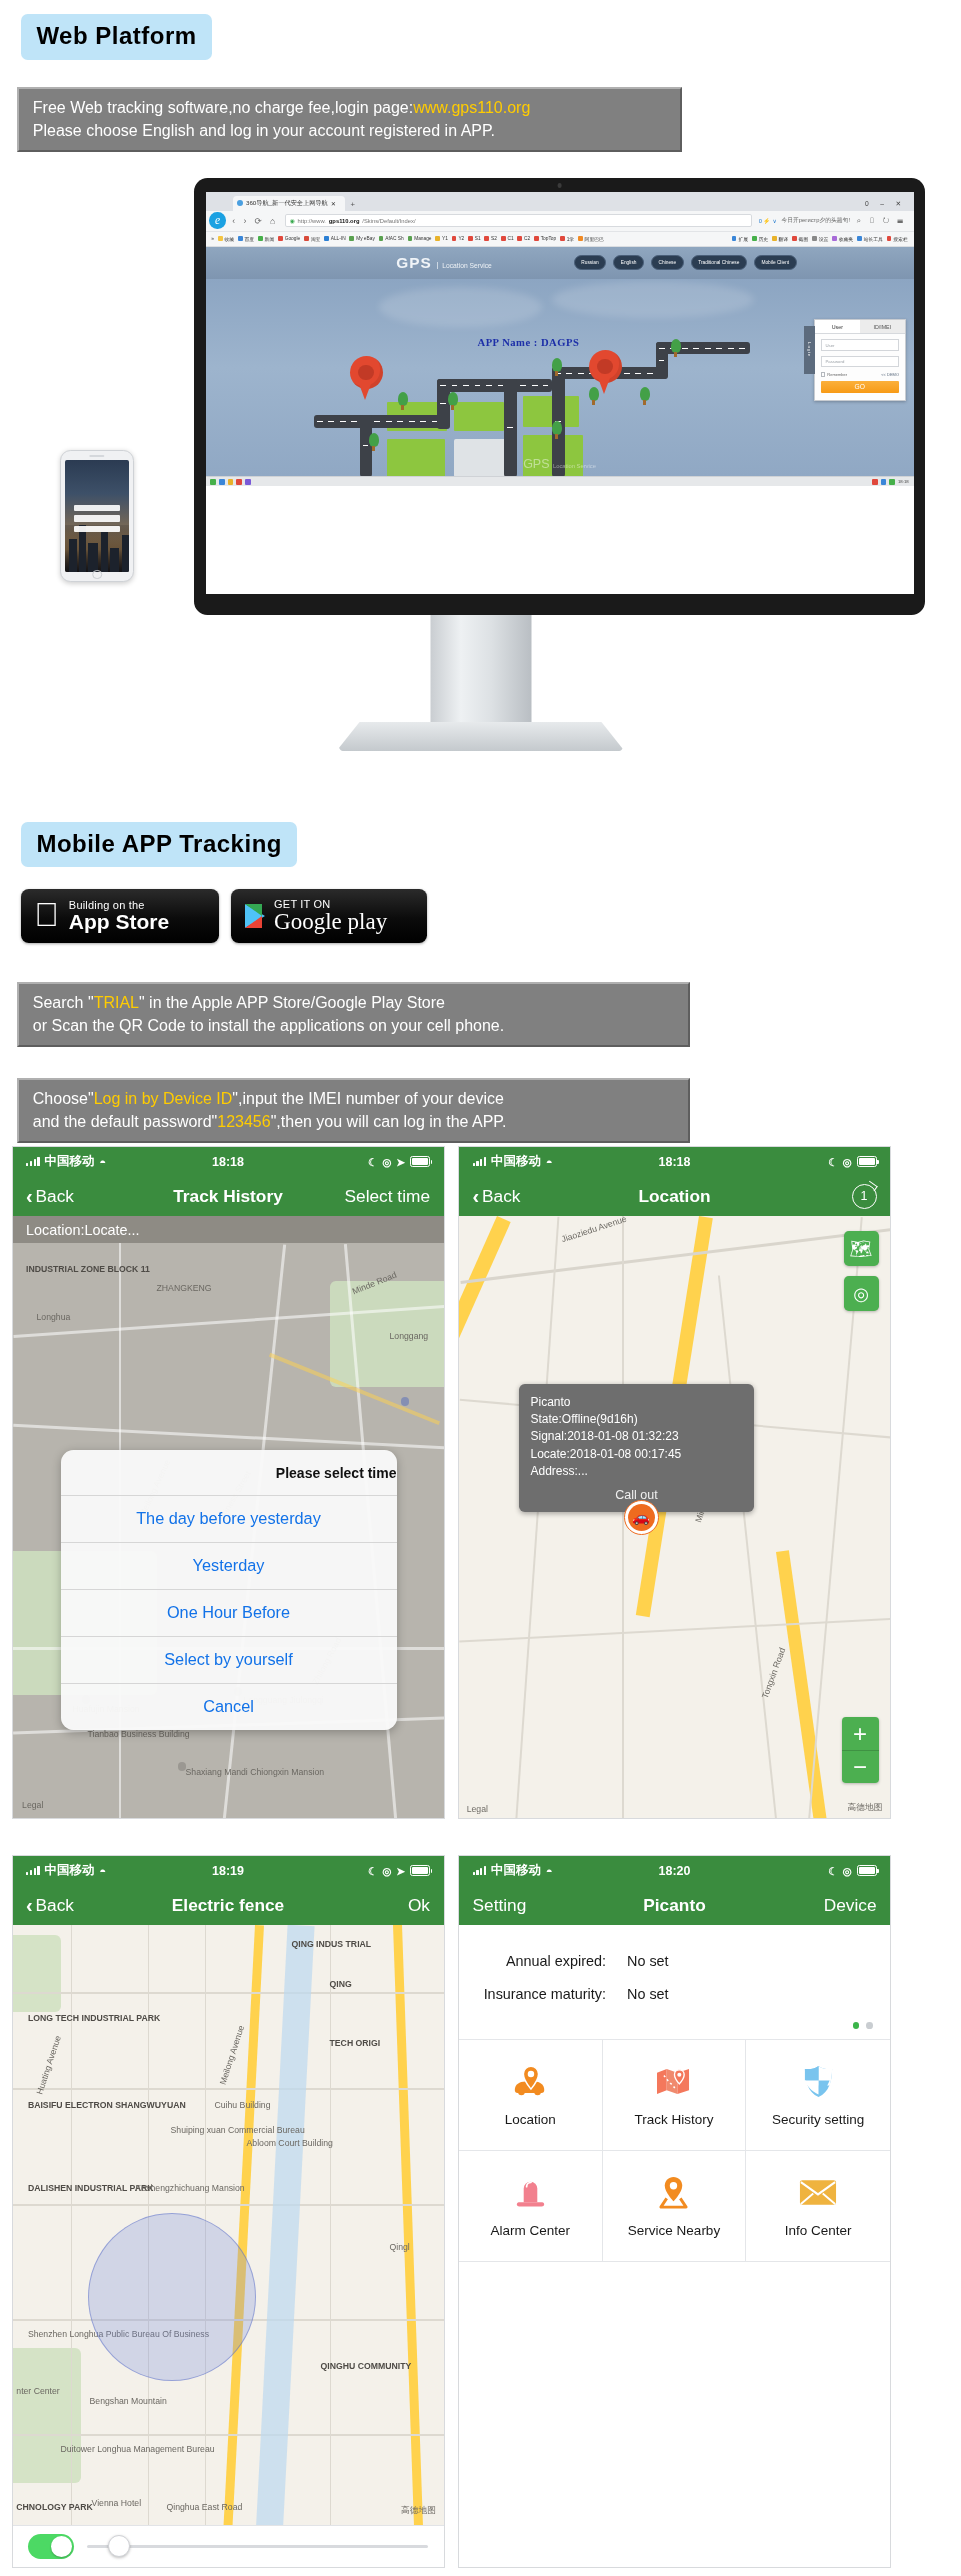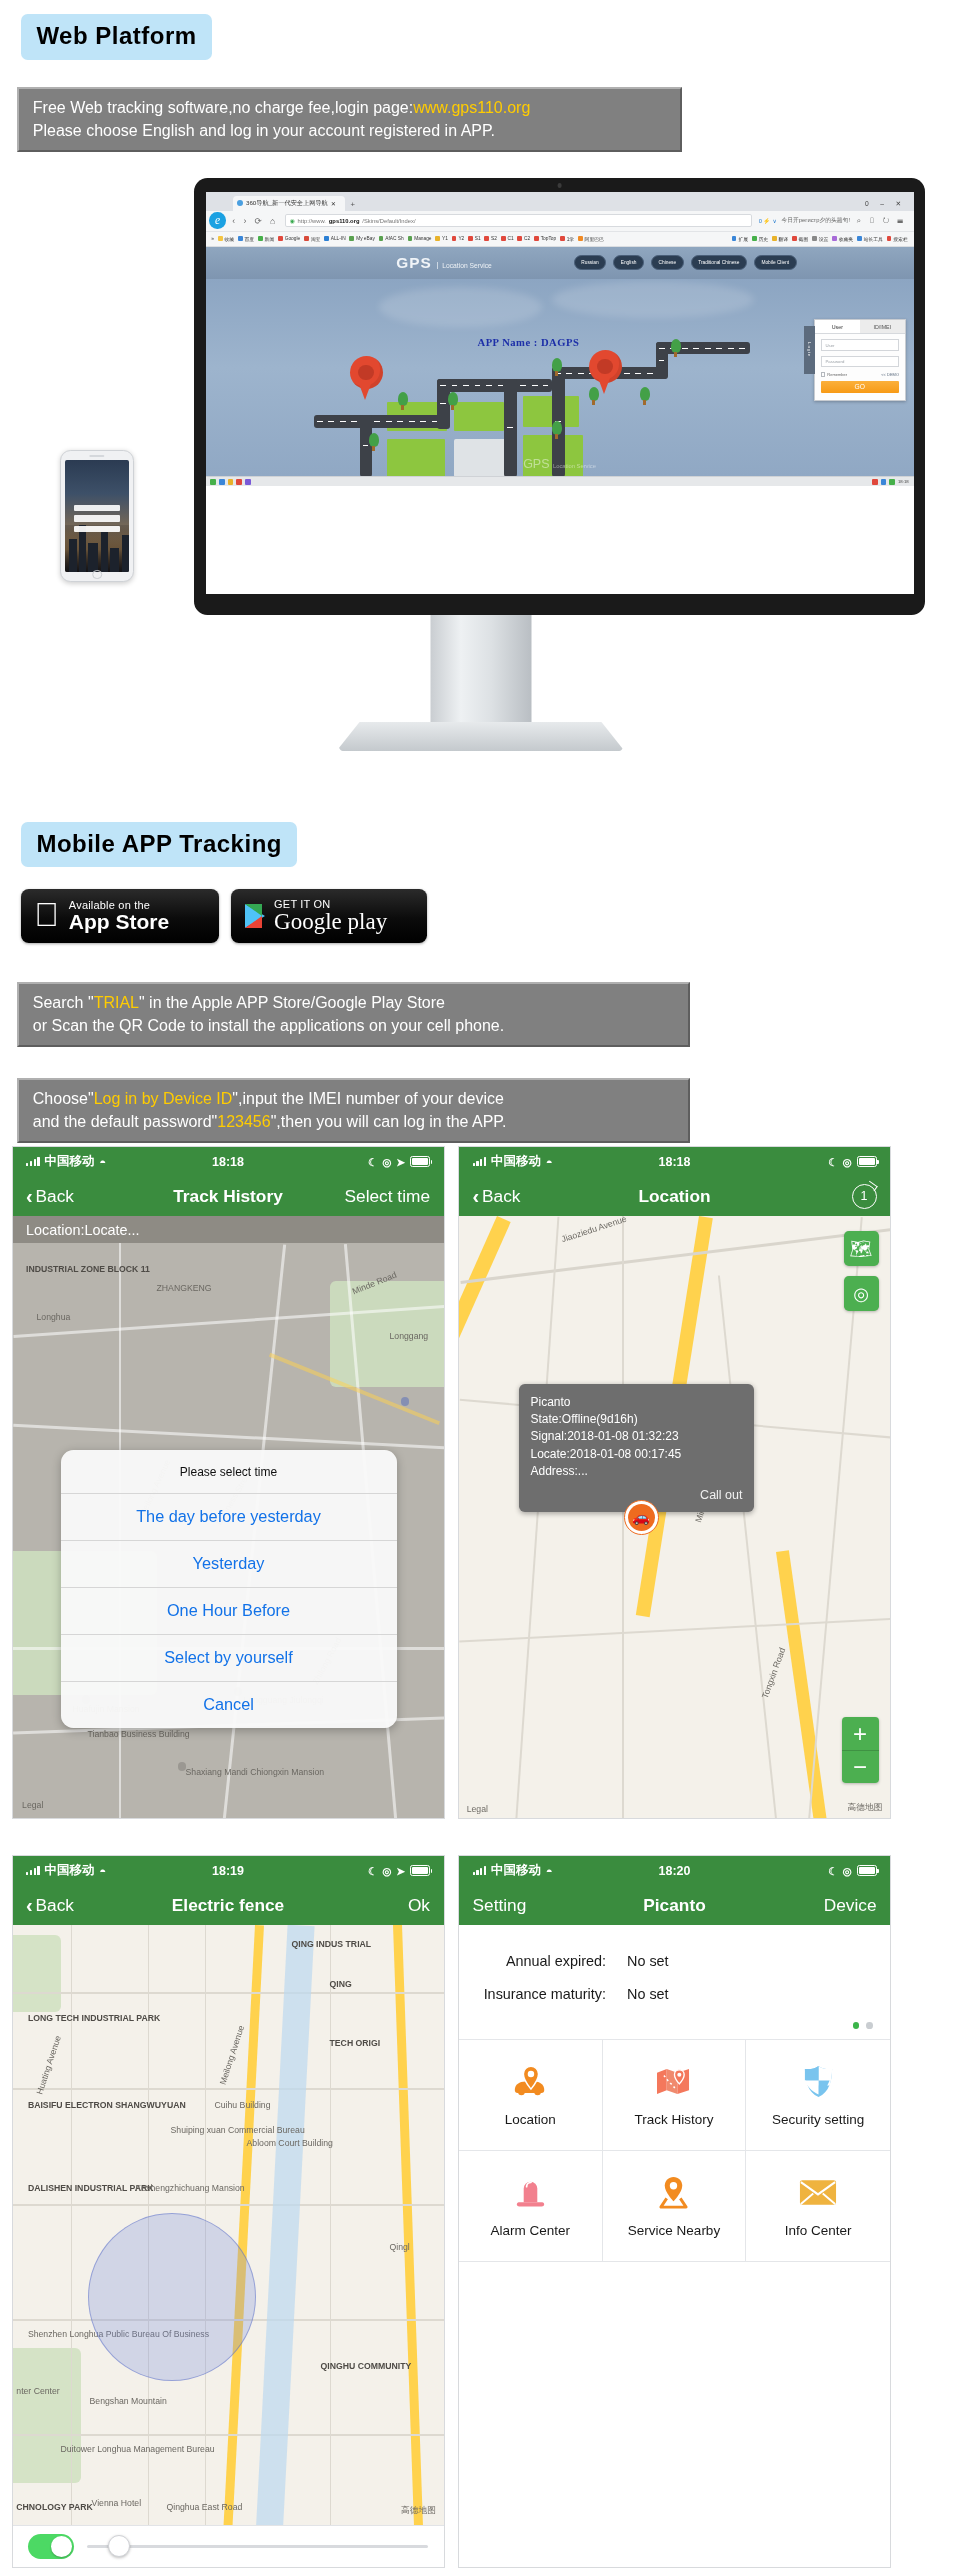--- a/index.html
+++ b/index.html
@@ -202,27 +202,27 @@
   .mp-road-y { position: absolute; background: #ffd24d; }
   .mp-green { position: absolute; background: #cfe0bf; border-radius: 5.8px; opacity: .85; }
   .mp-label { position: absolute; font-size: 8.7px; color: #6b6862; white-space: nowrap; }
   .mp-label.dark { color: #4e4b46; font-weight: bold; }
   .mp-poi { position: absolute; width: 8.7px; height: 8.7px; border-radius: 1.9px; background: #9aa3ad; opacity: .7; }
 
   .loc-strip { height: 27px; background: #8e8b84; color: #fff; display: flex; align-items: center; padding: 0 13.5px; font-size: 14.4px; position: relative; z-index: 3; }
 
   
   .sheet { position: absolute; left: 48px; top: 207px; width: 336px; background: rgba(249,249,249,.96); border-radius: 12.5px; overflow: hidden; box-shadow: 0 2.9px 9.6px rgba(0,0,0,.25); z-index: 6; }
-  .sheet-title { text-align: center; font-size: 12px; font-weight: normal; color: #111; padding: 15.4px 0 13.5px; border-bottom: 1px solid #d6d6d6; }
+  .sheet-title { text-align: right; font-size: 14px; font-weight: bold; color: #111; padding: 15.4px 0 13.5px; border-bottom: 1px solid #d6d6d6; }
   .sheet-item { text-align: center; font-size: 16.3px; color: #1272e8; padding: 13.5px 0; border-bottom: 1px solid #d6d6d6; }
   .sheet-item:last-child { border-bottom: none; }
 
   
   .callout { position: absolute; left: 60px; top: 168px; width: 235px; background: #6e6e6e; color: #fff; border-radius: 5.8px; padding: 9.6px 11.5px 7.7px; font-size: 12px; line-height: 1.45; z-index: 5; box-shadow: 0 1.9px 5.8px rgba(0,0,0,.3); }
-  .callout .callout-action { text-align: right; margin-top: 5.8px; font-size: 12.5px; color: #f0f0f0; }
+  .callout .callout-action { text-align: center; margin-top: 5.8px; font-size: 12.5px; color: #f0f0f0; }
   .callout::after { content:""; position: absolute; left: 50%; margin-left: -10.6px; bottom: -12.5px; width: 0; height: 0; border-left: 10.6px solid transparent; border-right: 10.6px solid transparent; border-top: 13.5px solid #6e6e6e; }
   .car-marker { position: absolute; left: 165px; top: 284px; width: 35px; height: 35px; border-radius: 50%; background: #fff; border: 1.9px solid #ee6b1f; display: flex; align-items: center; justify-content: center; z-index: 5; }
   .car-marker .inner { width: 27px; height: 27px; border-radius: 50%; background: #ee6b1f; display: flex; align-items: center; justify-content: center; font-size: 14.4px; color: #fff; }
 
   .map-btn { position: absolute; right: 11.5px; width: 35px; height: 35px; background: #4caf50; border-radius: 4.8px; display: flex; align-items: center; justify-content: center; color: #fff; font-size: 18px; z-index: 4; box-shadow: 0 1px 2.9px rgba(0,0,0,.25); }
   .zoom-group { position: absolute; right: 11.5px; bottom: 35px; width: 37px; z-index: 4; box-shadow: 0 1px 2.9px rgba(0,0,0,.25); border-radius: 3.8px; overflow: hidden; }
   .zoom-group div { height: 33px; background: #4caf50; color: #fff; display: flex; align-items: center; justify-content: center; font-size: 24px; }
   .zoom-group div + div { border-top: 1px solid #3f9243; }
   .map-credit { position: absolute; right: 7.7px; bottom: 3.8px; font-size: 8.7px; color: #6f6c66; z-index: 4; }
   .map-legal { position: absolute; left: 7.7px; bottom: 3.8px; font-size: 8.7px; color: #6f6c66; z-index: 4; }
@@ -554,21 +554,21 @@
   </div>
   <div class="mon-neck"></div>
   <div class="mon-base"></div>
 </div>
 
 <div class="pill" id="pill-app">Mobile APP Tracking</div>
 
 <div class="badge" id="badge-apple">
   <span class="apple-glyph"></span>
   <span>
-    <div class="b-sub">Available on the</div>
+    <div class="b-sub">Building on the</div>
     <div class="b-main">App Store</div>
   </span>
 </div>
 
 <div class="badge" id="badge-google">
   <span class="gplay-glyph"></span>
   <span>
     <div class="b-sub">GET IT ON</div>
     <div class="b-main serif">Google play</div>
   </span>

